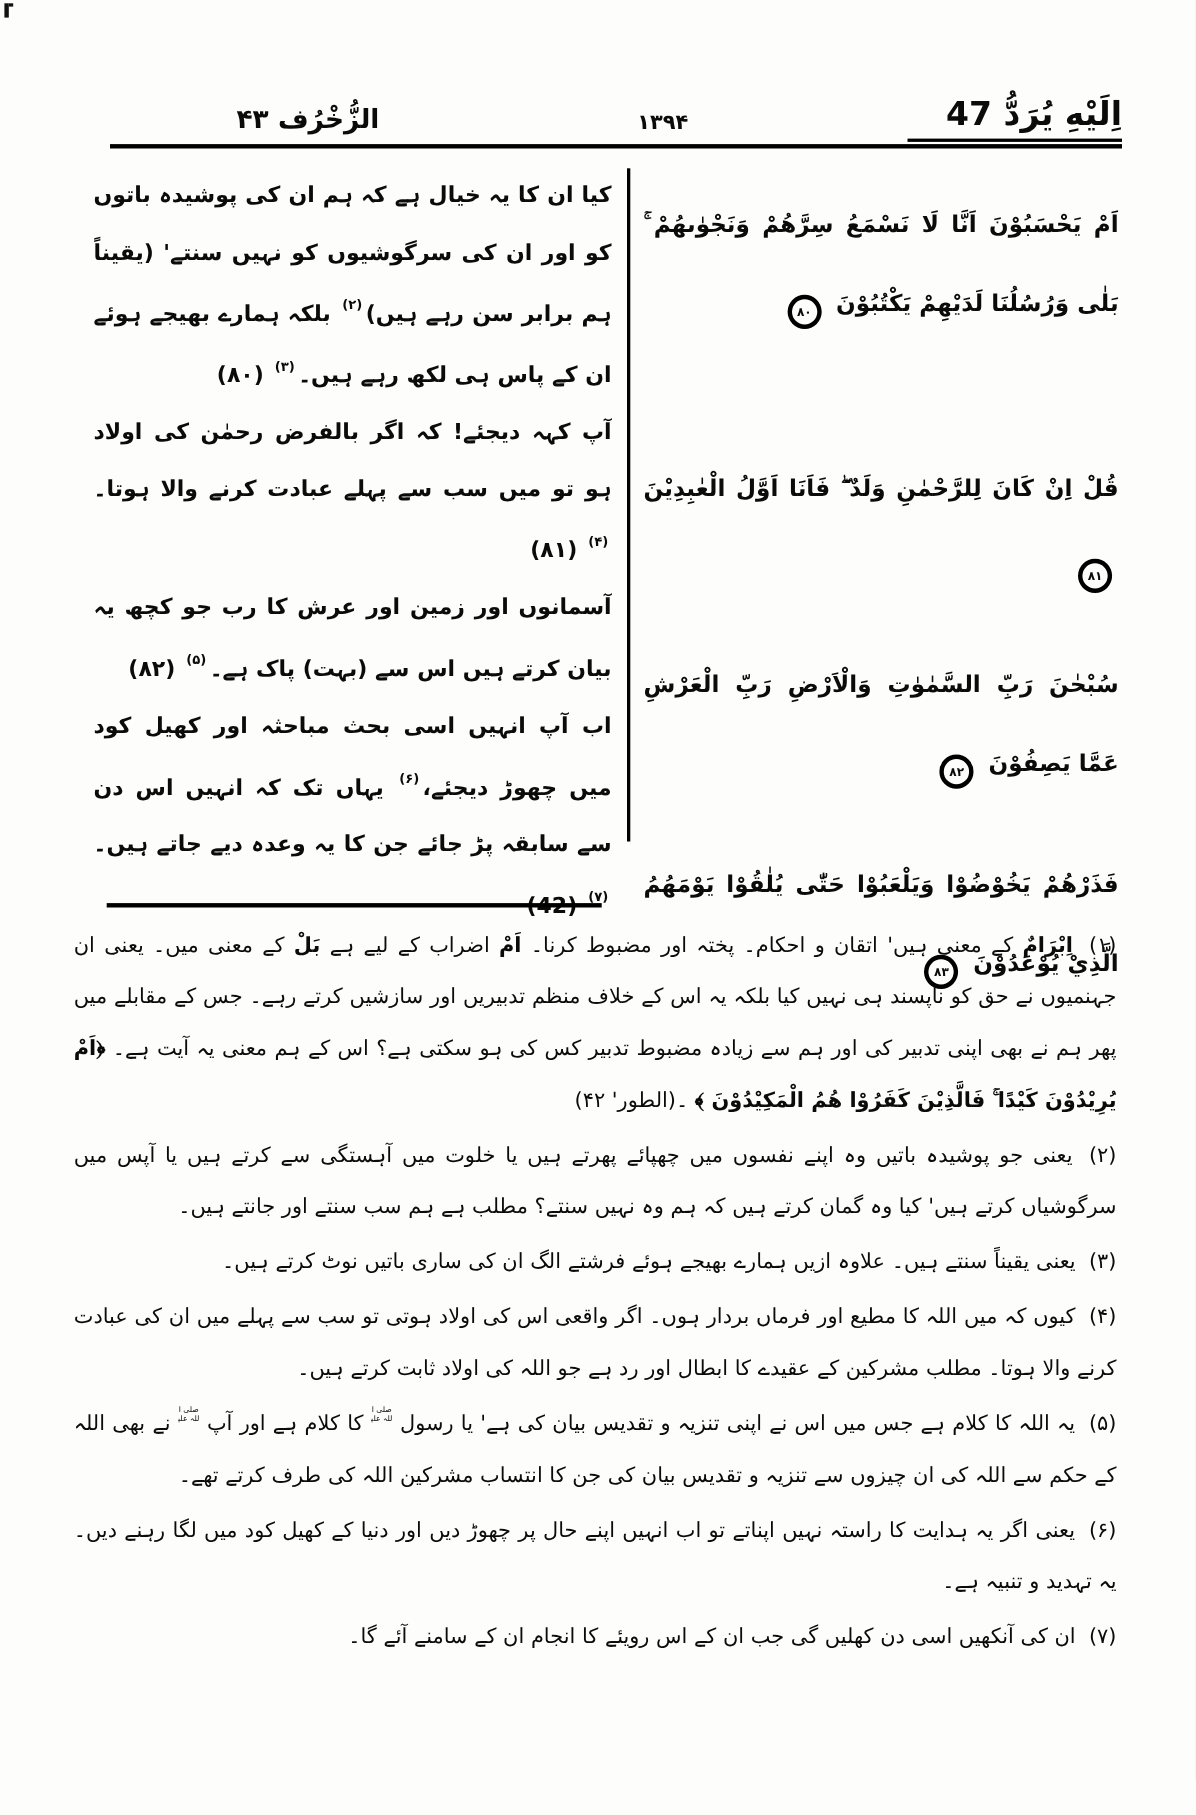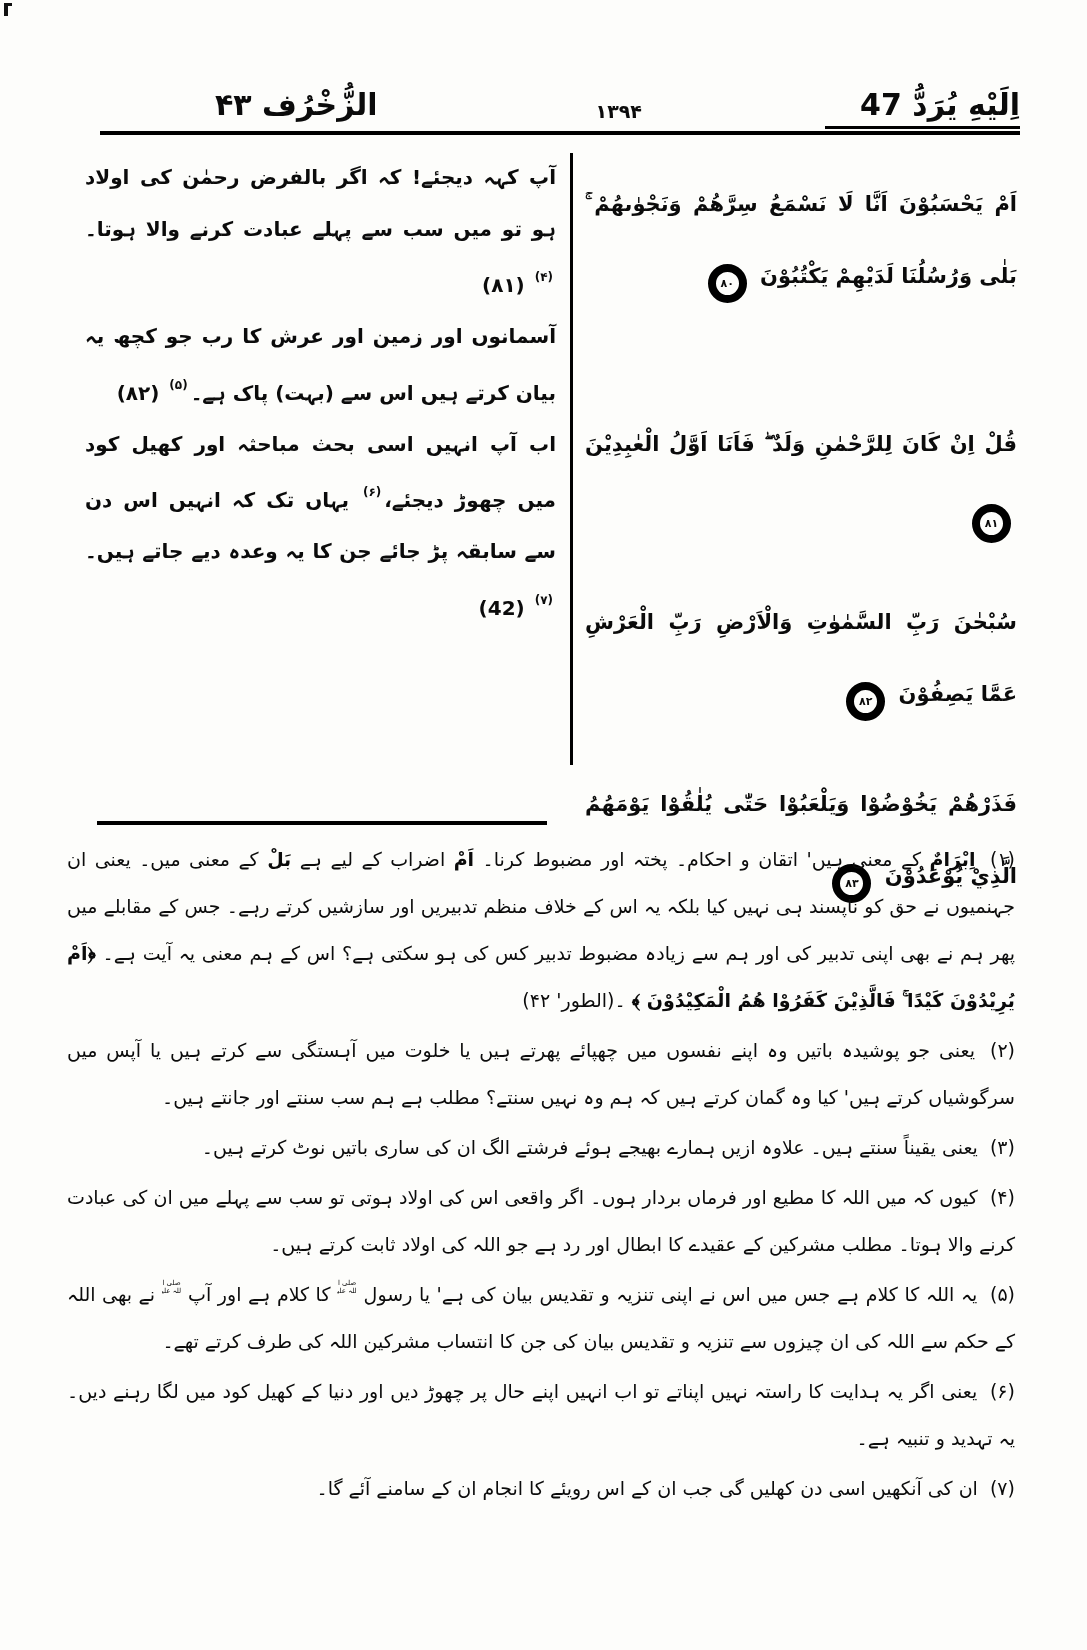--- a/index.html
+++ b/index.html
@@ -22,21 +22,21 @@
   }
   
   .header{
     position:absolute;top:62px;right:67px;left:85px;height:60px;
     display:flex;justify-content:space-between;align-items:flex-end;
     font-weight:bold;
   }
   .hdr{white-space:nowrap;}
   .hdr-juz{font-size:30px;}
   .hdr-page{font-size:19px;letter-spacing:1px;}
-  .hdr-surah{font-size:30px;margin-left:130px;margin-top:33px;}
+  .hdr-surah{font-size:24px;margin-left:130px;margin-top:33px;}
   .juz-underline{
     position:absolute;top:126px;right:67px;width:195px;height:3px;background:#000;
   }
   .header-rule{
     position:absolute;top:131px;right:67px;left:100px;height:4px;background:#000;
   }
   
   .columns{
     position:absolute;top:148px;right:70px;left:85px;height:625px;
     display:flex;
@@ -51,21 +51,21 @@
     line-height:72px;
     text-align:justify;
   }
   .verse:nth-child(1){margin-top:20px;}
   .verse:nth-child(2){margin-top:96px;}
   .verse:nth-child(3){margin-top:34px;}
   .verse:nth-child(4){margin-top:38px;}
   .vnum{
     display:inline-flex;align-items:center;justify-content:center;
     width:23px;height:23px;
-    border:8px solid #000000;border-radius:50%;
+    border:4px solid #000000;border-radius:50%;
     font-size:11px;font-weight:bold;line-height:1;
     vertical-align:-4px;margin-right:6px;
   }
   .col-rule{
     width:3px;height:612px;background:#000;
     margin:5px 12px 0 14px;flex:none;
   }
   .urdu-col{
     flex:1;
     padding-top:4px;
@@ -119,20 +119,21 @@
 
   <main class="columns">
     <section class="arabic-col" id="verses">
         <p class="verse"><span>اَمْ يَحْسَبُوْنَ اَنَّا لَا نَسْمَعُ سِرَّهُمْ وَنَجْوٰىهُمْ ۚ بَلٰى وَرُسُلُنَا لَدَيْهِمْ يَكْتُبُوْنَ </span><span class="vnum">۸۰</span></p>
         <p class="verse"><span>قُلْ اِنْ كَانَ لِلرَّحْمٰنِ وَلَدٌ ۖ فَاَنَا اَوَّلُ الْعٰبِدِيْنَ </span><span class="vnum">۸۱</span></p>
         <p class="verse"><span>سُبْحٰنَ رَبِّ السَّمٰوٰتِ وَالْاَرْضِ رَبِّ الْعَرْشِ عَمَّا يَصِفُوْنَ </span><span class="vnum">۸۲</span></p>
         <p class="verse"><span>فَذَرْهُمْ يَخُوْضُوْا وَيَلْعَبُوْا حَتّٰى يُلٰقُوْا يَوْمَهُمُ الَّذِيْ يُوْعَدُوْنَ </span><span class="vnum">۸۳</span></p>
       </section>
     <div class="col-rule"></div>
     <section class="urdu-col" id="translation">
+        <p class="trans-para"><span>کیا ان کا یہ خیال ہے کہ ہم ان کی پوشیدہ باتوں کو اور ان کی سرگوشیوں کو نہیں سنتے' (یقیناً ہم برابر سن رہے ہیں)</span><sup class="fn-marker">(۲)</sup><span> بلکہ ہمارے بھیجے ہوئے ان کے پاس ہی لکھ رہے ہیں۔</span><sup class="fn-marker">(۳)</sup><span class="verse-ref"> (۸۰)</span></p>
         <p class="trans-para"><span>آپ کہہ دیجئے! کہ اگر بالفرض رحمٰن کی اولاد ہو تو میں سب سے پہلے عبادت کرنے والا ہوتا۔</span><sup class="fn-marker">(۴)</sup><span class="verse-ref"> (۸۱)</span></p>
         <p class="trans-para"><span>آسمانوں اور زمین اور عرش کا رب جو کچھ یہ بیان کرتے ہیں اس سے (بہت) پاک ہے۔</span><sup class="fn-marker">(۵)</sup><span class="verse-ref"> (۸۲)</span></p>
         <p class="trans-para"><span>اب آپ انہیں اسی بحث مباحثہ اور کھیل کود میں چھوڑ دیجئے،</span><sup class="fn-marker">(۶)</sup><span> یہاں تک کہ انہیں اس دن سے سابقہ پڑ جائے جن کا یہ وعدہ دیے جاتے ہیں۔</span><sup class="fn-marker">(۷)</sup><span class="verse-ref"> (42)</span></p>
       </section>
   </main>
 
   <div class="footnote-rule"></div>
 
   <section class="footnotes" id="footnotes">
       <p class="footnote"><span class="fn-num">(۱) </span><span class="arabic-inline">اِبْرَامٌ</span><span> کے معنی ہیں' اتقان و احکام۔ پختہ اور مضبوط کرنا۔ </span><span class="arabic-inline">اَمْ</span><span> اضراب کے لیے ہے </span><span class="arabic-inline">بَلْ</span><span> کے معنی میں۔ یعنی ان جہنمیوں نے حق کو ناپسند ہی نہیں کیا بلکہ یہ اس کے خلاف منظم تدبیریں اور سازشیں کرتے رہے۔ جس کے مقابلے میں پھر ہم نے بھی اپنی تدبیر کی اور ہم سے زیادہ مضبوط تدبیر کس کی ہو سکتی ہے؟ اس کے ہم معنی یہ آیت ہے۔ </span><span class="arabic-inline">﴿اَمْ يُرِيْدُوْنَ كَيْدًا ۚ فَالَّذِيْنَ كَفَرُوْا هُمُ الْمَكِيْدُوْنَ ﴾</span><span> ۔(الطور' ۴۲)</span></p>

